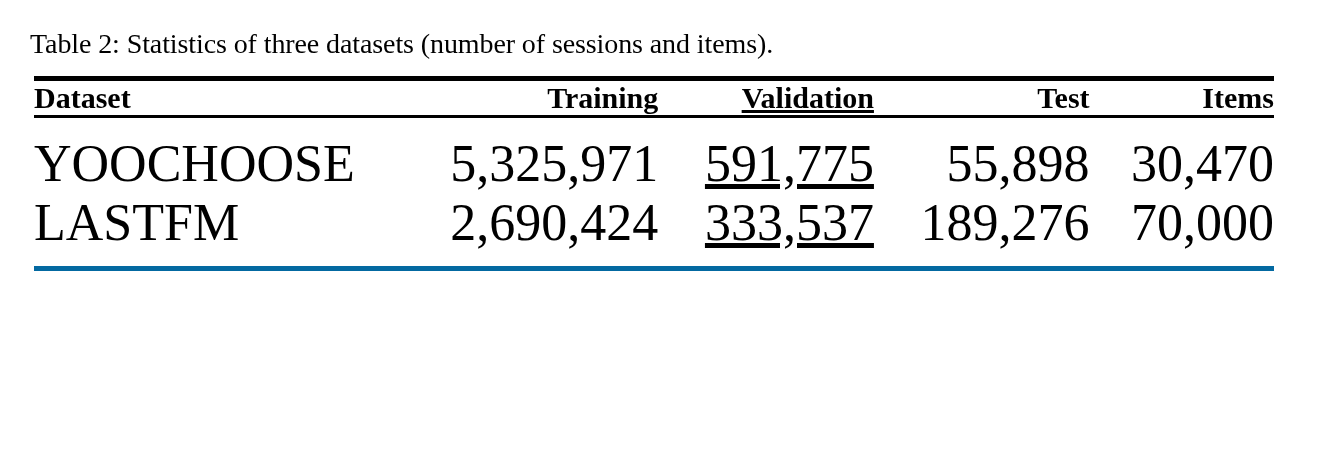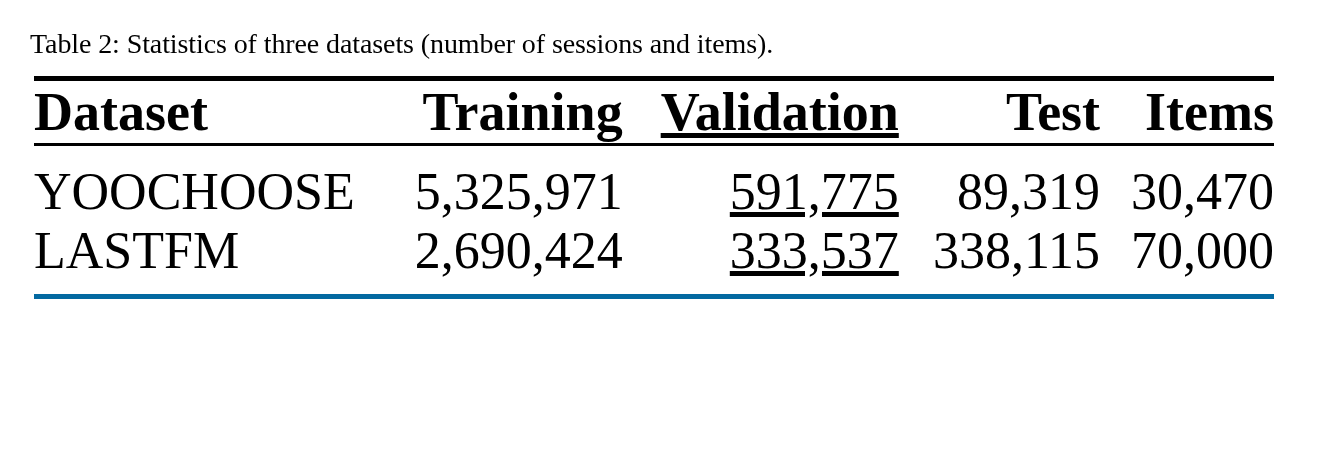--- a/index.html
+++ b/index.html
@@ -36,21 +36,21 @@
   table.stats th,
   table.stats td {
     padding: 0;
     white-space: nowrap;
   }
   thead th {
     font-weight: bold;
     padding: 10px 0 12px 0;
     border-top: 5px solid #000;
     border-bottom: 3px solid #000;
-    font-size: 54px;
+    font-size: 30px;
   }
   tbody td {
     padding: 6px 0 4px 0;
     font-size: 52px;
   }
   tbody tr:first-child td {
     padding-top: 16px;
   }
   tbody tr:last-child td {
     padding-bottom: 14px;
@@ -83,26 +83,26 @@
         <th class="col-validation num">Validation</th>
         <th class="col-test num">Test</th>
         <th class="col-items num">Items</th>
       </tr>
     </thead>
     <tbody>
       <tr>
         <td class="col-dataset">YOOCHOOSE</td>
         <td class="col-training num">5,325,971</td>
         <td class="col-validation num">591,775</td>
-        <td class="col-test num">89,319</td>
+        <td class="col-test num">55,898</td>
         <td class="col-items num">30,470</td>
       </tr>
       <tr>
         <td class="col-dataset">LASTFM</td>
         <td class="col-training num">2,690,424</td>
         <td class="col-validation num">333,537</td>
-        <td class="col-test num">338,115</td>
+        <td class="col-test num">189,276</td>
         <td class="col-items num">70,000</td>
       </tr>
     </tbody>
   </table>
 
 </div>
 
 </body></html>

